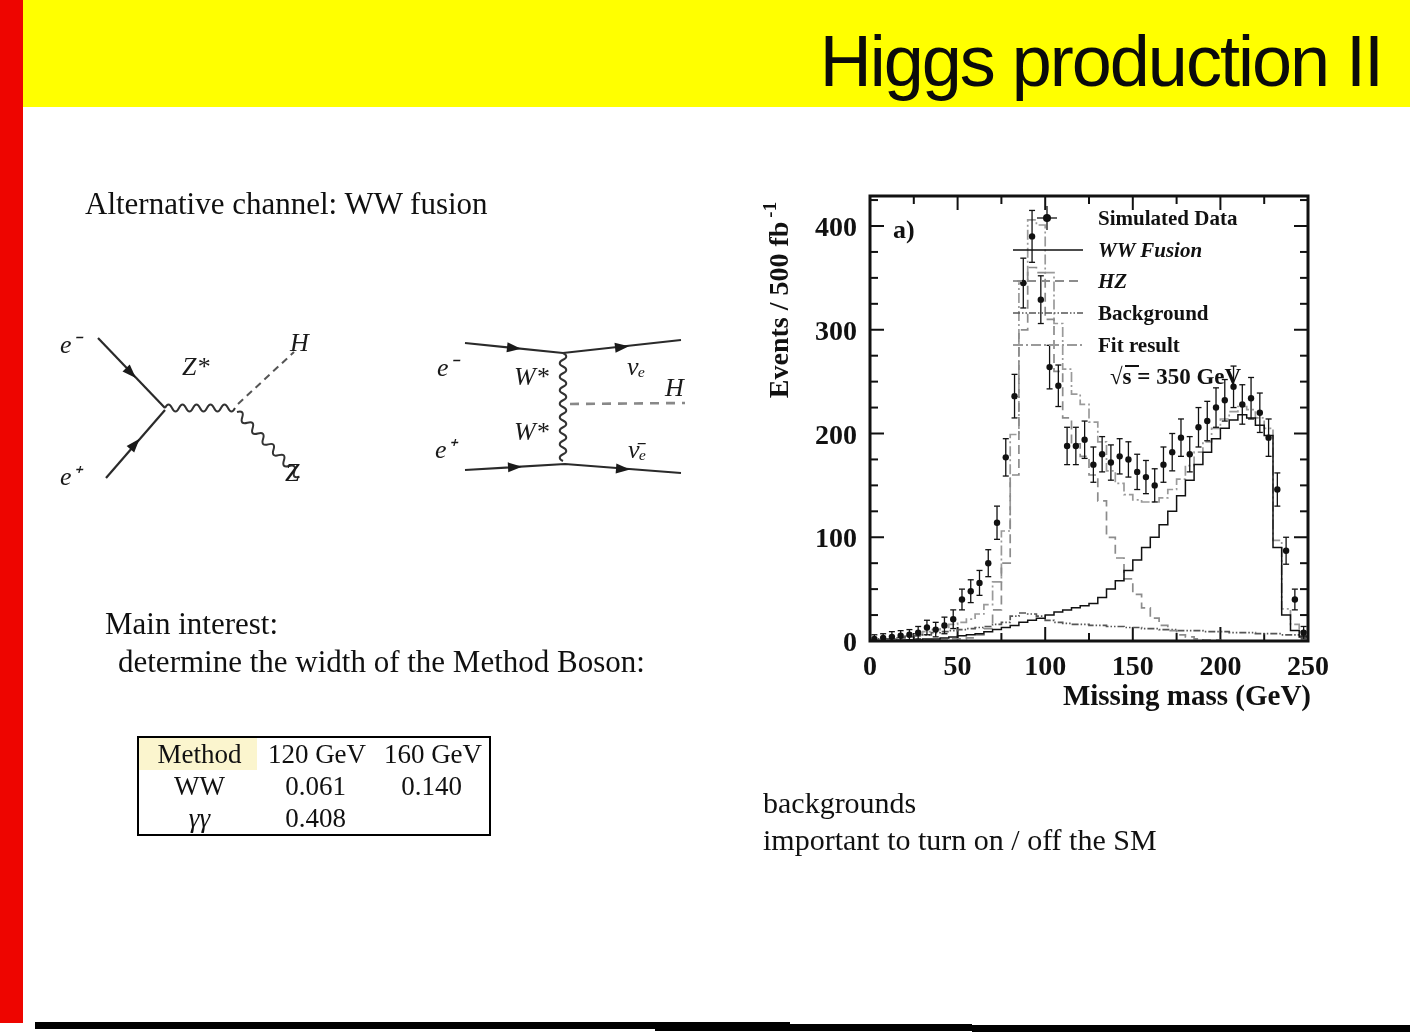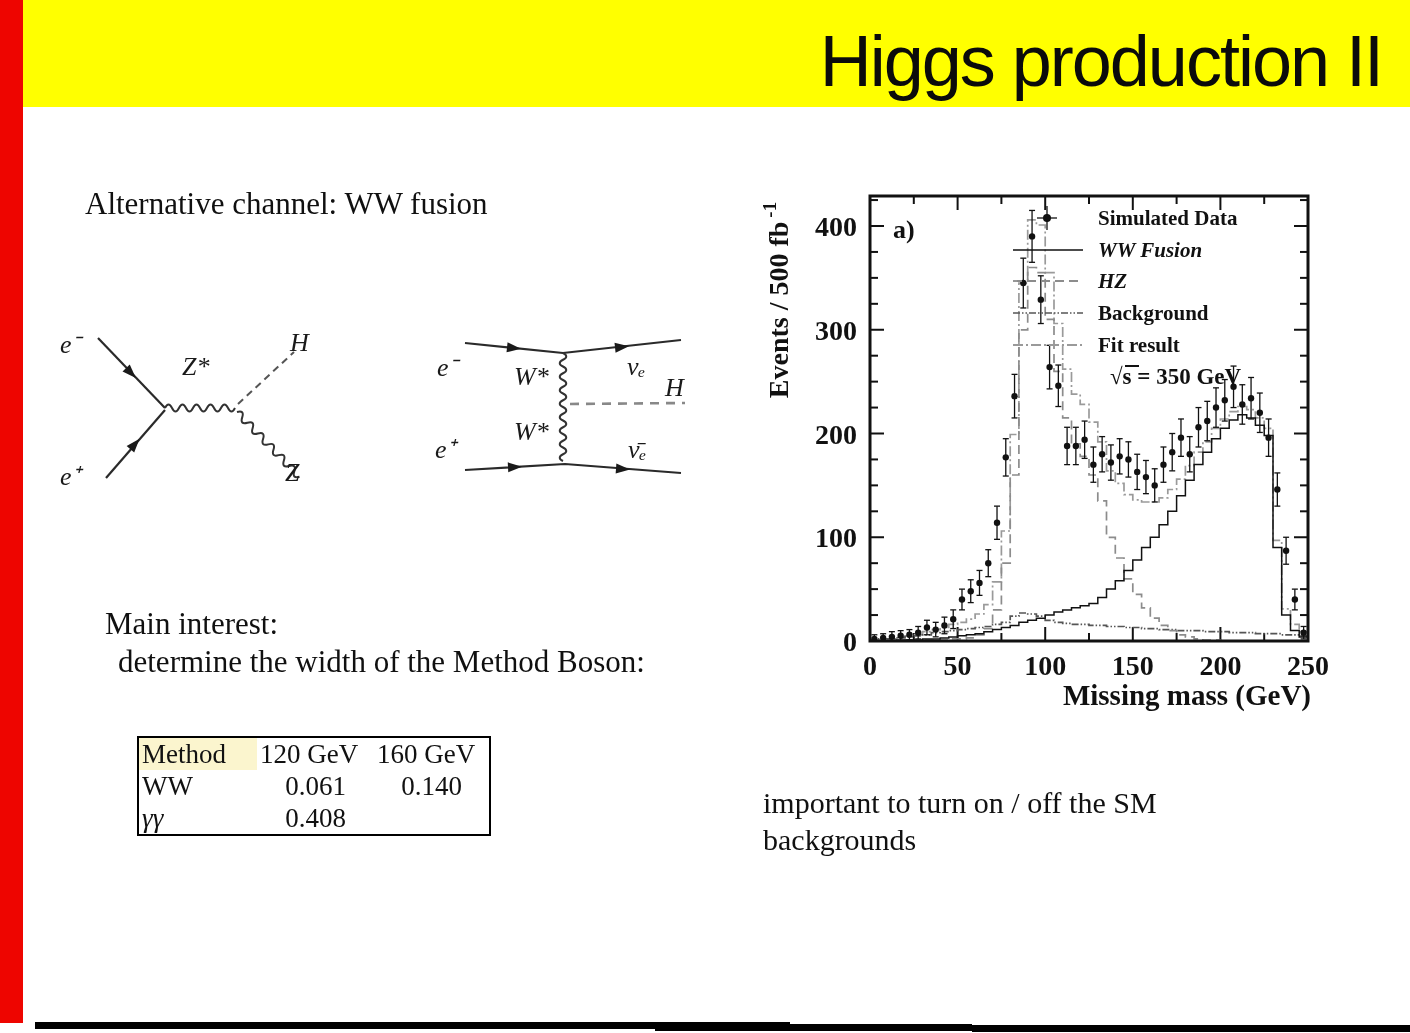--- a/index.html
+++ b/index.html
@@ -12,21 +12,21 @@
          letter-spacing:-2px;color:#0b0b0b;white-space:nowrap;}
   .serif30{font-size:31px;color:#101010;}
   #alt-channel{left:85px;top:139px;margin-top:47px;}
   #main-interest-1{left:85px;top:606px;margin-left:20px;}
   #main-interest-2{left:118px;top:644px;}
   #polarisation{left:763px;top:784px;width:540px;font-size:30px;line-height:37px;}
   
   #width-table{left:137px;top:736px;border-collapse:collapse;table-layout:fixed;
     font-size:27px;border:2px solid #000;}
   #width-table td,#width-table th{font-weight:normal;height:32px;padding:0 0 0 3px;
-    text-align:left;vertical-align:middle;}
+    text-align:center;vertical-align:middle;}
   #width-table .c2{width:114px;} #width-table .c3{width:112px;} #width-table .c1{width:115px;}
   #width-table .hl{background:#fbf5ce;}
   #width-table .num{text-align:center;padding-right:3px;}
   #width-table .it{font-style:italic;}
   
   #plot{left:758px;top:185px;}
   .tick{stroke:#111;stroke-width:2;}
   .frame{fill:none;stroke:#111;stroke-width:3;}
   .err{stroke:#111;stroke-width:1.3;}
   .ticklabel{font:bold 28px "Liberation Serif",serif;fill:#111;}
@@ -83,22 +83,22 @@
   <text x="96" y="128">W*</text>
   <text x="209" y="63">νₑ</text>
   <text x="210" y="146">ν̄ₑ</text>
   <text x="247" y="84">H</text>
 </svg>
 
 <div class="abs serif30" id="main-interest-1">Main interest:</div>
 <div class="abs serif30" id="main-interest-2">determine the width of the Method Boson:</div>
 
 <div class="abs" id="polarisation">
+  <div>backgrounds</div>
   <div>important to turn on / off the SM</div>
-  <div>backgrounds</div>
 </div>
 
 <table class="abs" id="width-table">
   <tbody>
       <tr>
     <th class="c1 hl">Method</th>
     <th class="c2">120 GeV</th>
     <th class="c3">160 GeV</th>
   </tr>
   <tr>

